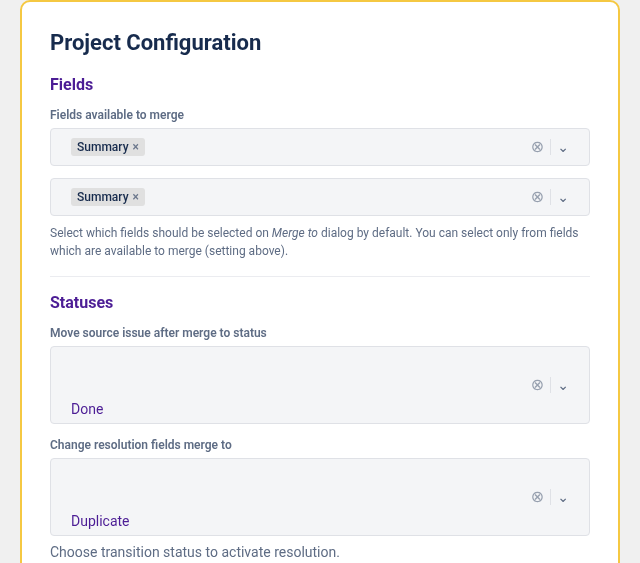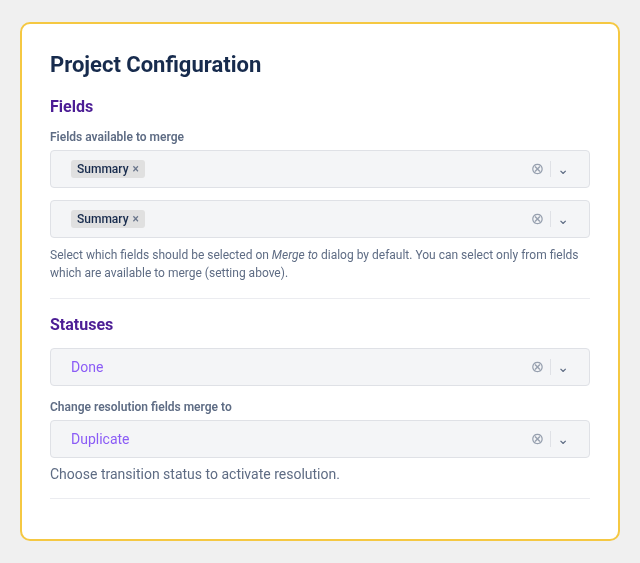--- a/index.html
+++ b/index.html
@@ -130,22 +130,23 @@
       border-top: 1px solid #ebecf0;
       margin: 16px 0;
     }
 
     .statuses-section {
       margin-top: 4px;
     }
 
     .select-value {
       font-size: 14px;
-      color: #8b5cf6;
+      color: #4c1d95;
       flex: 1;
+      margin-top: 48px;
     }
 
     .transition-help {
       font-size: 14px;
       color: #5e6c84;
       margin-top: 8px;
     }
   </style>
 </head>
 <body>
@@ -193,20 +194,21 @@
       </p>
     </div>
   </div>
 
   <hr class="divider">
 
   <div class="statuses-section">
     <h2 class="section-heading">Statuses</h2>
 
     <div class="field-group">
+      <div class="field-label">Move source issue after merge to status</div>
       <div class="select-box">
         <span class="select-value">Done</span>
         <div class="select-controls">
           <span class="select-clear">⊗</span>
           <div class="select-divider"></div>
           <span class="select-chevron">⌄</span>
         </div>
       </div>
     </div>
 

